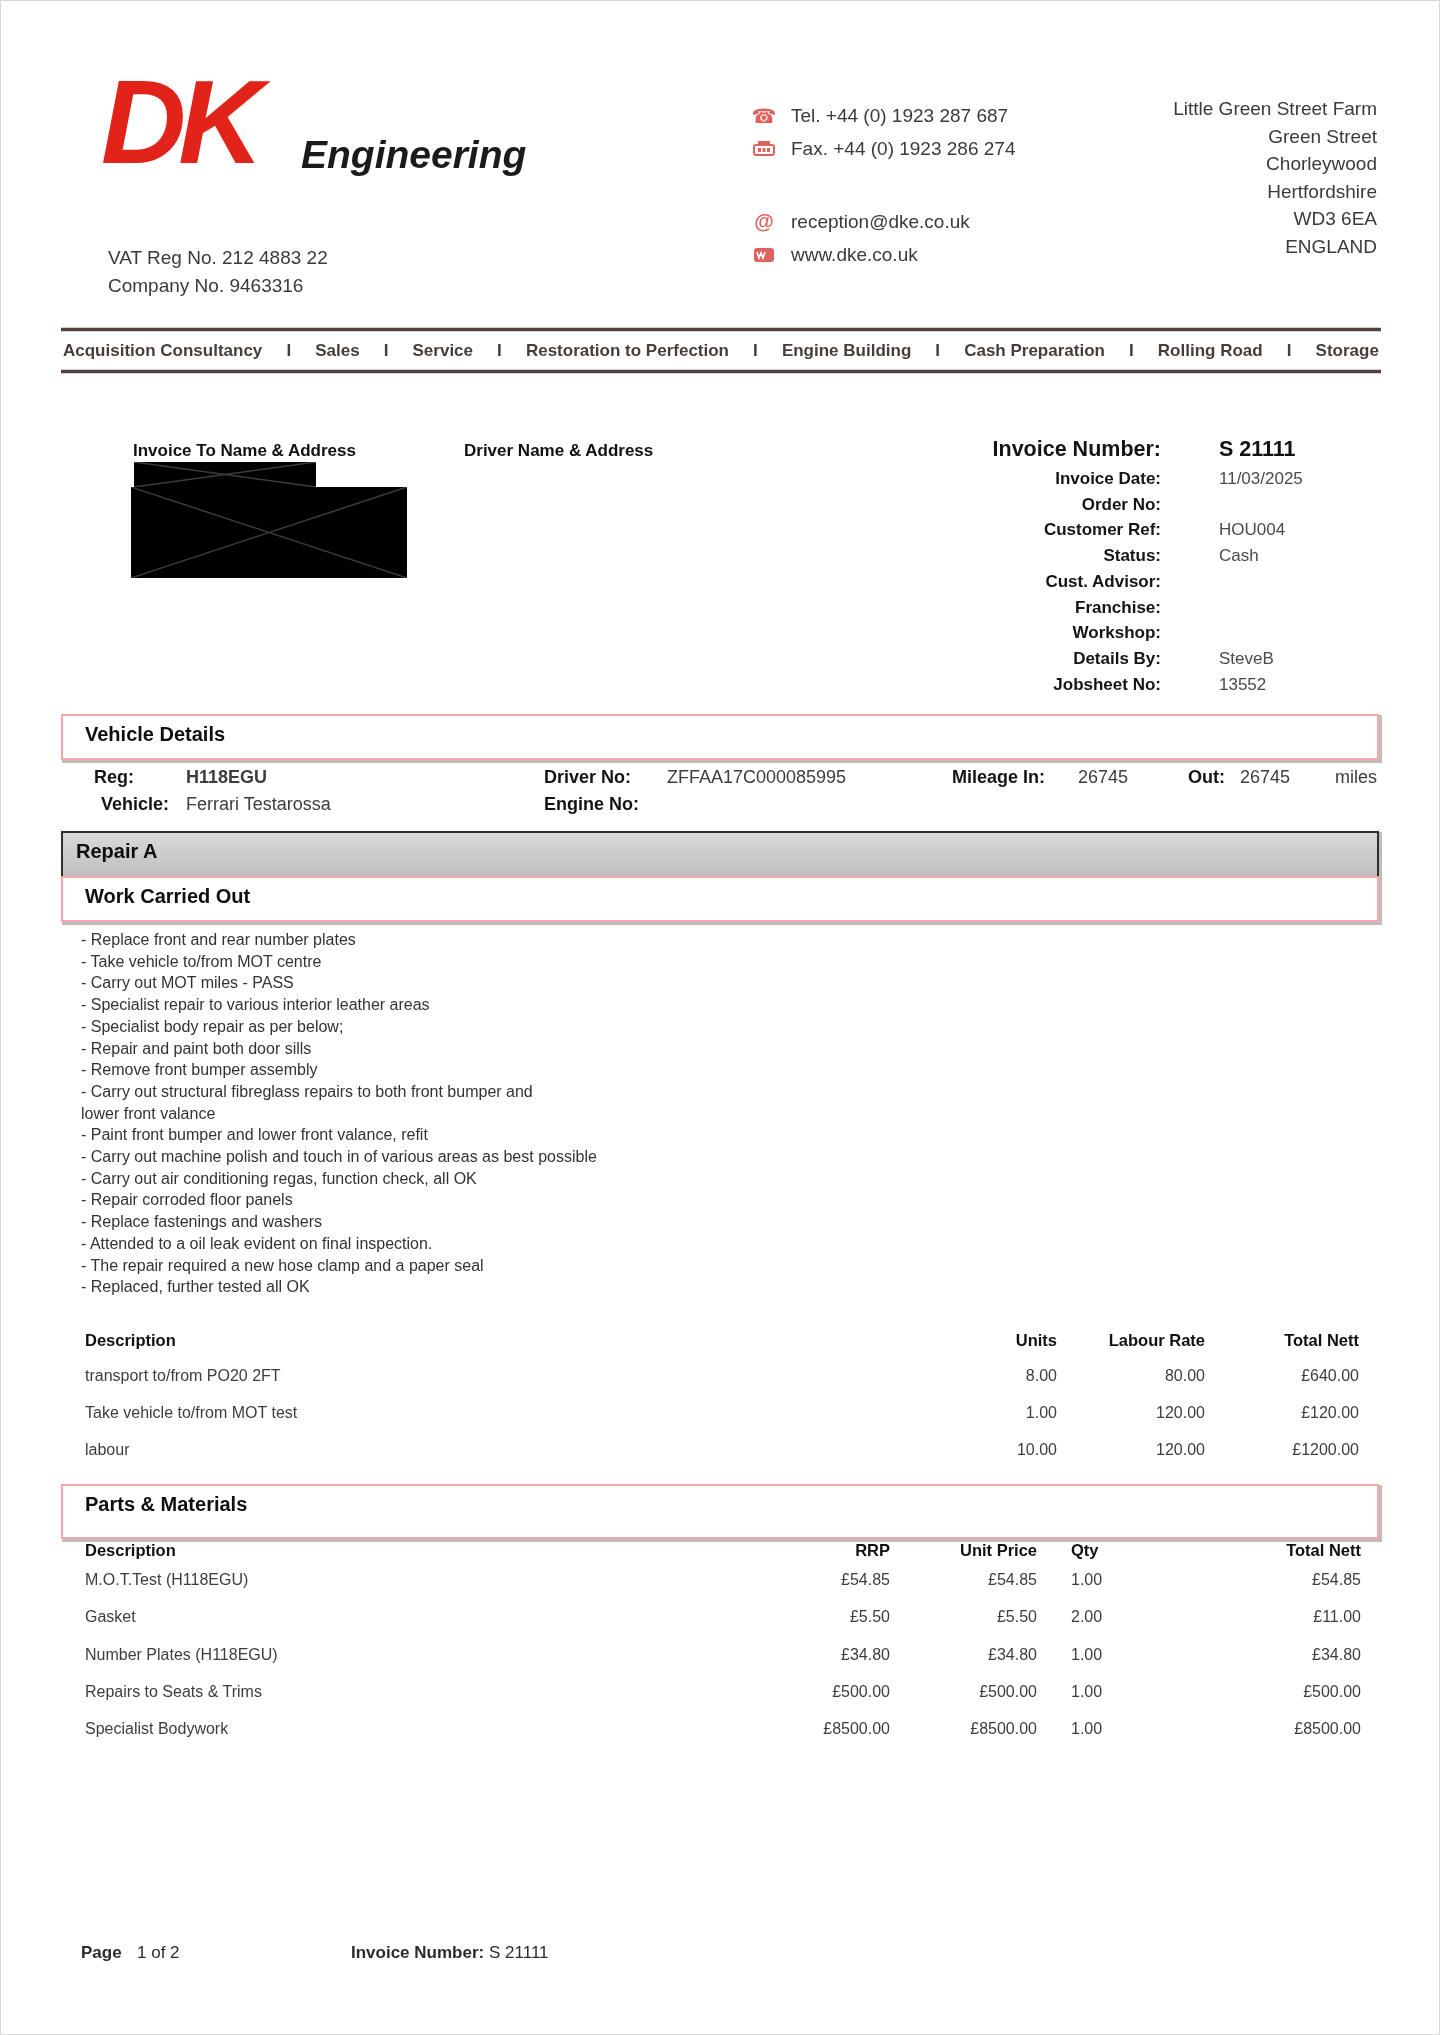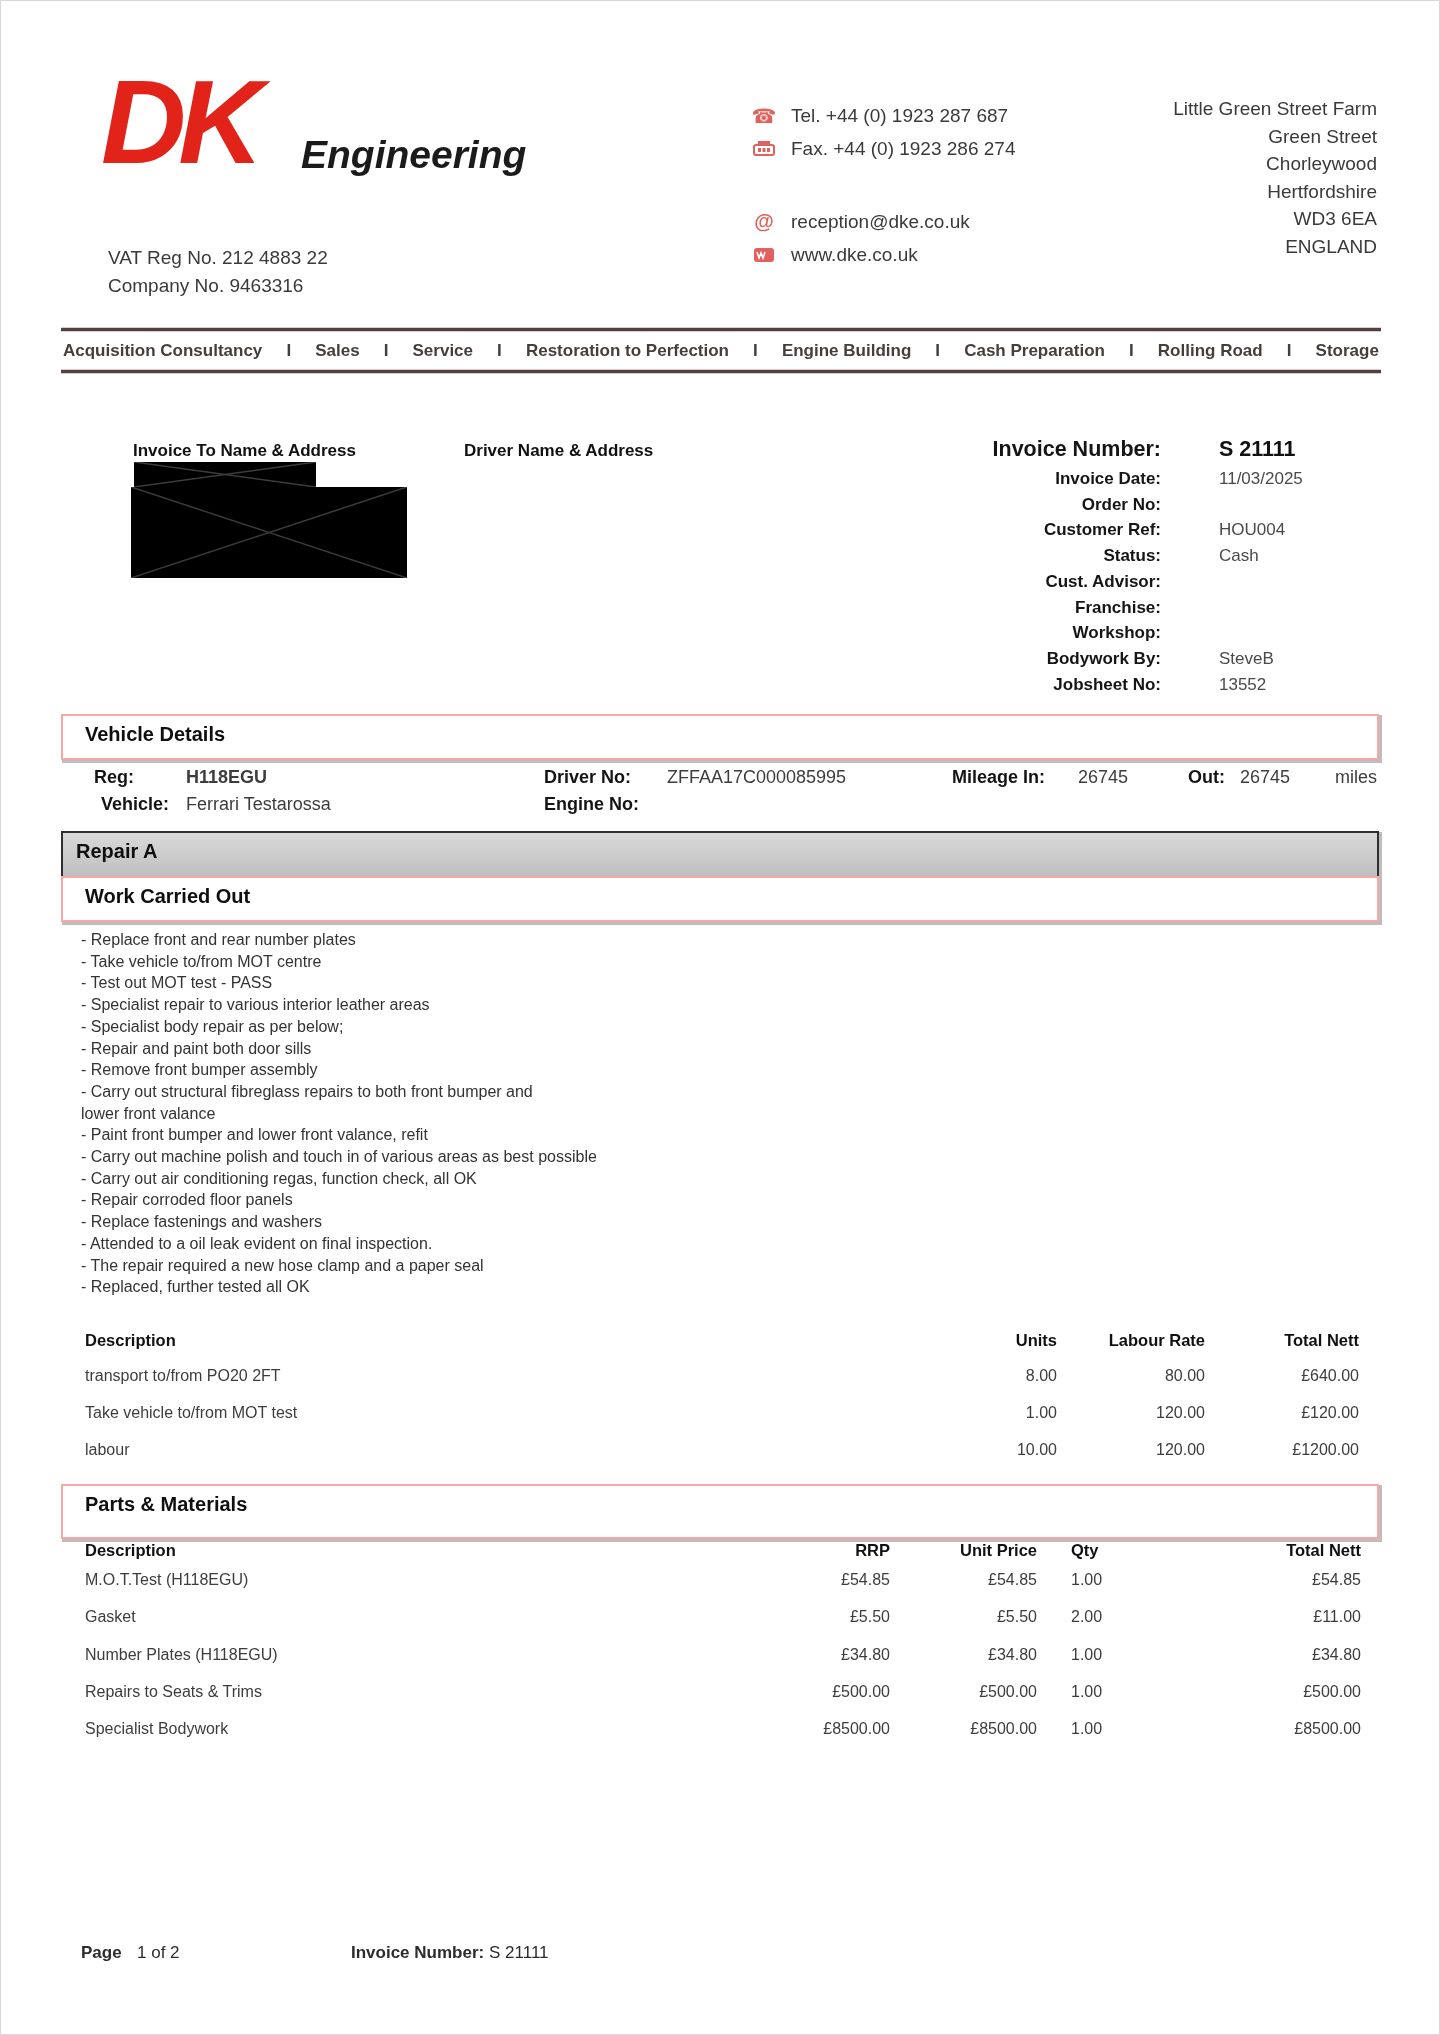--- a/index.html
+++ b/index.html
@@ -202,21 +202,21 @@
     </div>
     <div class="meta-row">
       <span class="lbl">Franchise:</span>
       <span class="val"></span>
     </div>
     <div class="meta-row">
       <span class="lbl">Workshop:</span>
       <span class="val"></span>
     </div>
     <div class="meta-row">
-      <span class="lbl">Bodywork By:</span>
+      <span class="lbl">Details By:</span>
       <span class="val">SteveB</span>
     </div>
     <div class="meta-row">
       <span class="lbl">Jobsheet No:</span>
       <span class="val">13552</span>
     </div>
   </div>
 
   <div class="section-box" style="top:713px; height:46px;">
     <div class="title">Vehicle Details</div>
@@ -242,21 +242,21 @@
   <div class="gray-bar" style="top:830px; height:50px;">
     <div class="title">Repair A</div>
   </div>
 
   <div class="section-box" style="top:875px; height:46px;">
     <div class="title">Work Carried Out</div>
   </div>
   <div class="work-list">
     <div>- Replace front and rear number plates</div>
     <div>- Take vehicle to/from MOT centre</div>
-    <div>- Test out MOT test - PASS</div>
+    <div>- Carry out MOT miles - PASS</div>
     <div>- Specialist repair to various interior leather areas</div>
     <div>- Specialist body repair as per below;</div>
     <div>- Repair and paint both door sills</div>
     <div>- Remove front bumper assembly</div>
     <div>- Carry out structural fibreglass repairs to both front bumper and</div>
     <div>lower front valance</div>
     <div>- Paint front bumper and lower front valance, refit</div>
     <div>- Carry out machine polish and touch in of various areas as best possible</div>
     <div>- Carry out air conditioning regas, function check, all OK</div>
     <div>- Repair corroded floor panels</div>

